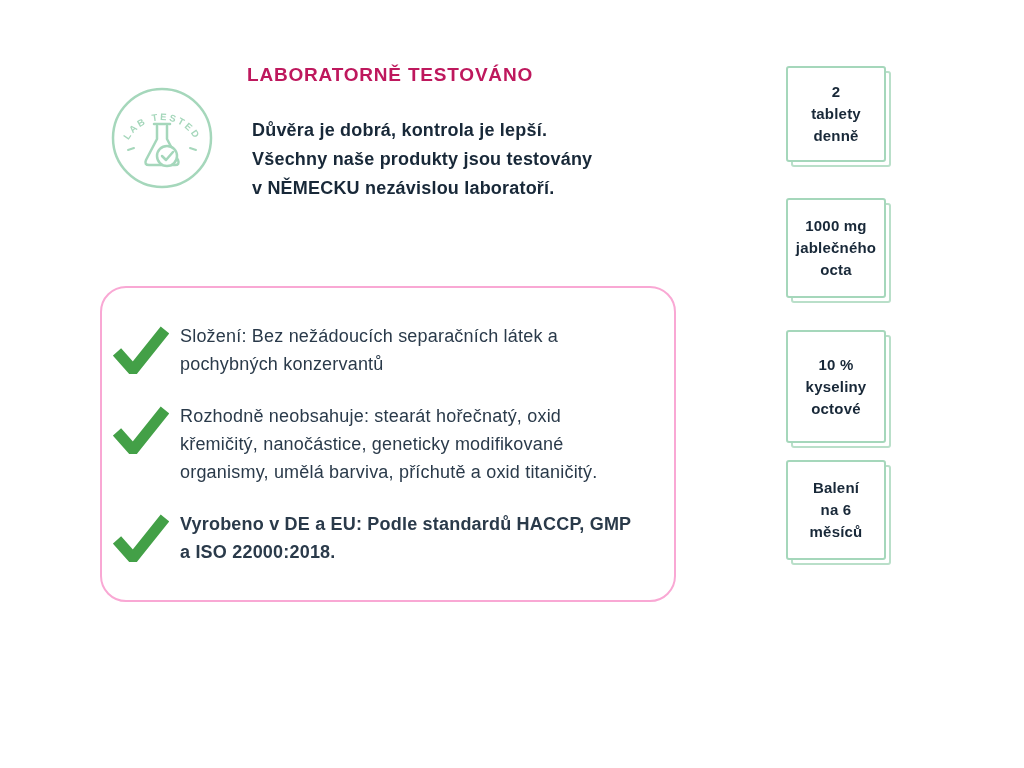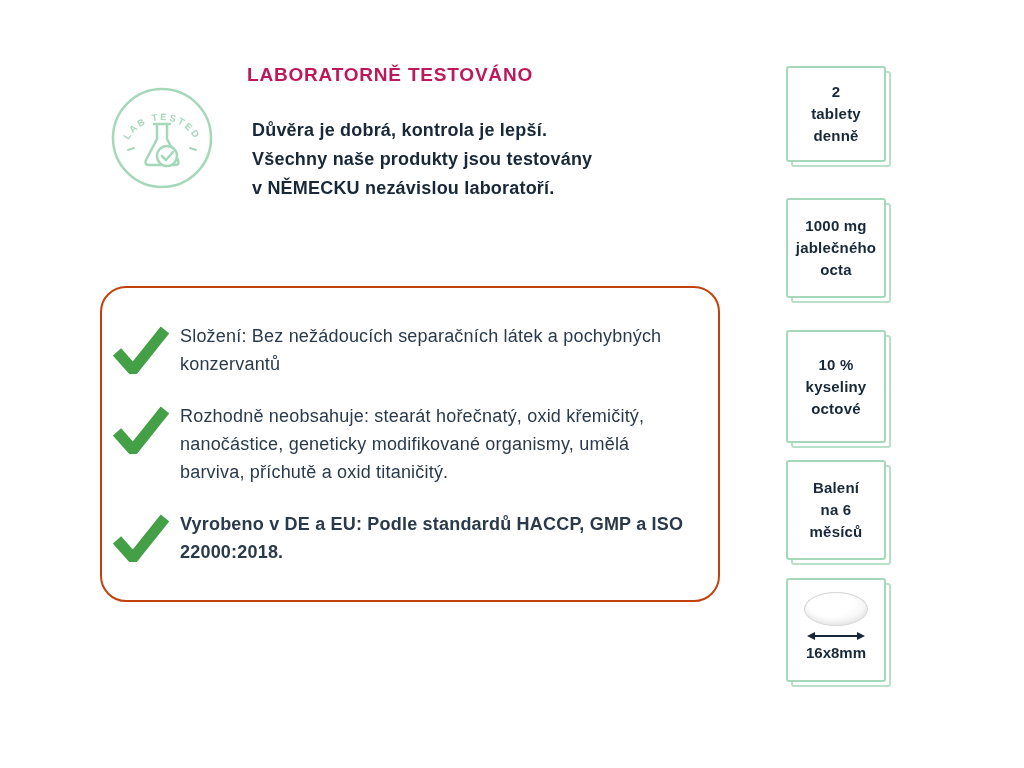--- a/index.html
+++ b/index.html
@@ -17,22 +17,22 @@
     font-size:19px;font-weight:700;letter-spacing:0.8px;color:#be185d;
   }
   .intro{
     position:absolute;left:252px;top:116px;margin:0;width:480px;
     font-size:18px;font-weight:700;line-height:29px;color:#182838;
     white-space:pre-line;letter-spacing:0.2px;
   }
 
   
   .features-box{
-    position:absolute;left:100px;top:286px;width:620px;height:316px;
-    border:2px solid #c2410c;border-radius:26px;background:#ffffff;
+    position:absolute;left:100px;top:286px;width:576px;height:316px;
+    border:2px solid #f9a8d4;border-radius:26px;background:#ffffff;
     box-sizing:border-box;padding:34px 30px 20px 0;
   }
   .feature-row{display:flex;align-items:flex-start;margin-bottom:24px;}
   .feature-row:last-child{margin-bottom:12px;font-weight:bold;}
   .check-cell{width:78px;flex:0 0 78px;display:flex;justify-content:center;padding-top:4px;}
   .feature-text{
     font-size:18px;line-height:28px;color:#2a3a4a;letter-spacing:0.2px;
     width:520px;
   }
 
@@ -146,25 +146,14 @@
 kyseliny
 octové</span>
   </div>
 
   <div class="panel p4">
     <span class="panel-text">Balení
 na 6
 měsíců</span>
   </div>
 
-  <div class="panel p5">
-    <span class="tablet"></span>
-    <span class="arrow-wrap">
-      <svg width="58" height="12" viewBox="0 0 58 12">
-        <line x1="6" y1="6" x2="52" y2="6" stroke="#182838" stroke-width="2"></line>
-        <polygon points="0,6 8,2 8,10" fill="#182838"></polygon>
-        <polygon points="58,6 50,2 50,10" fill="#182838"></polygon>
-      </svg>
-    </span>
-    <span class="size-label">16x8mm</span>
-  </div>
 
 </div>
 
 </body></html>

